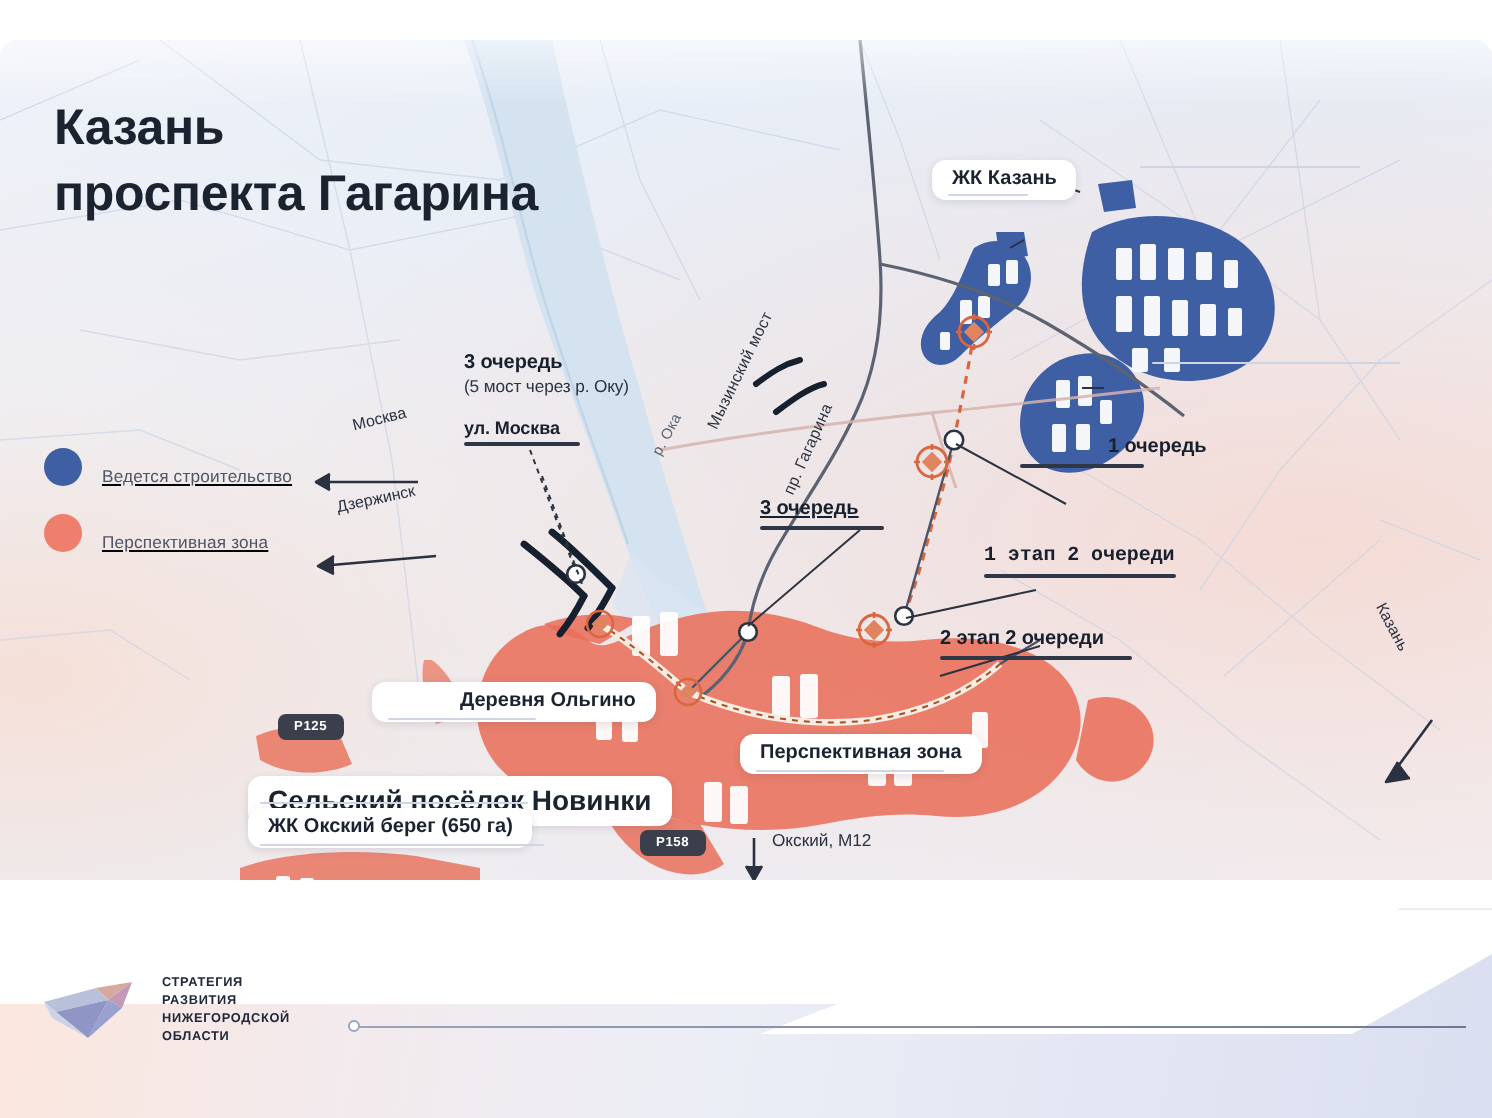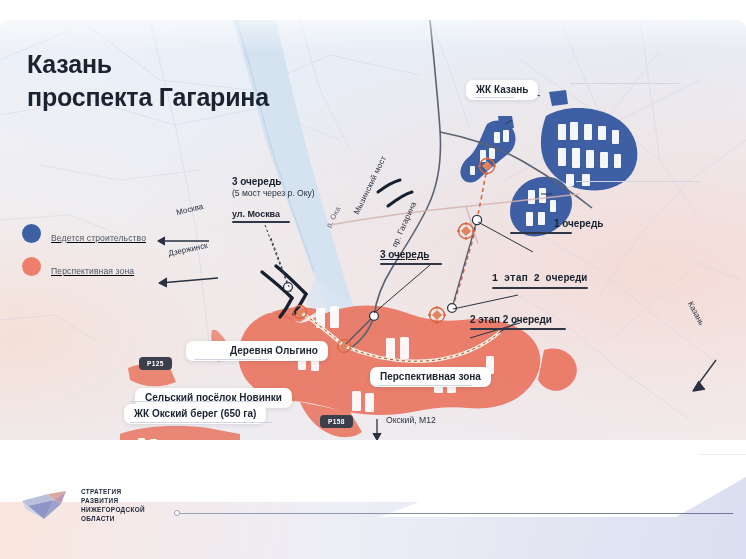--- a/index.html
+++ b/index.html
@@ -354,21 +354,21 @@
   <div class="underline-bar" style="left:510px; top:232px; width:62px;"></div>
 
   <div class="plain" style="left:492px; top:273px;font-family:Liberation Mono, monospace;">1 этап 2 очереди</div>
   <div class="underline-bar" style="left:492px; top:287px; width:96px;"></div>
 
   <div class="plain" style="left:470px; top:314px;">2 этап 2 очереди</div>
   <div class="underline-bar" style="left:470px; top:328px; width:96px;"></div>
 
   <div class="callout" style="left:466px; top:80px;">ЖК Казань</div>
   <div class="callout" style="left:186px; top:341px;padding-left:44px;">Деревня Ольгино</div>
-  <div class="callout" style="left:135px; top:388px; font-size:10px;">Сельский посёлок Новинки</div>
+  <div class="callout" style="left:124px; top:388px; font-size:14px;">Сельский посёлок Новинки</div>
   <div class="callout" style="left:124px; top:404px;">ЖК Окский берег (650 га)</div>
   <div class="callout" style="left:370px; top:367px;">Перспективная  зона</div>
 
   <div class="underline-bar" style="left:194px; top:359px; width:74px; height:1.2px; background:#cfd5e2;"></div>
   <div class="underline-bar" style="left:378px; top:385px; width:94px; height:1.2px; background:#cfd5e2;"></div>
   <div class="underline-bar" style="left:130px; top:401px; width:134px; height:1.2px; background:#cfd5e2;"></div>
   <div class="underline-bar" style="left:130px; top:422px; width:142px; height:1.2px; background:#cfd5e2;"></div>
   <div class="underline-bar" style="left:474px; top:97px; width:40px; height:1.2px; background:#cfd5e2;"></div>
   <div class="underline-bar" style="left:570px; top:83px; width:110px; height:1.2px; background:#cfd5e2;"></div>
   <div class="underline-bar" style="left:576px; top:181px; width:124px; height:1.2px; background:#cfd5e2;"></div>

